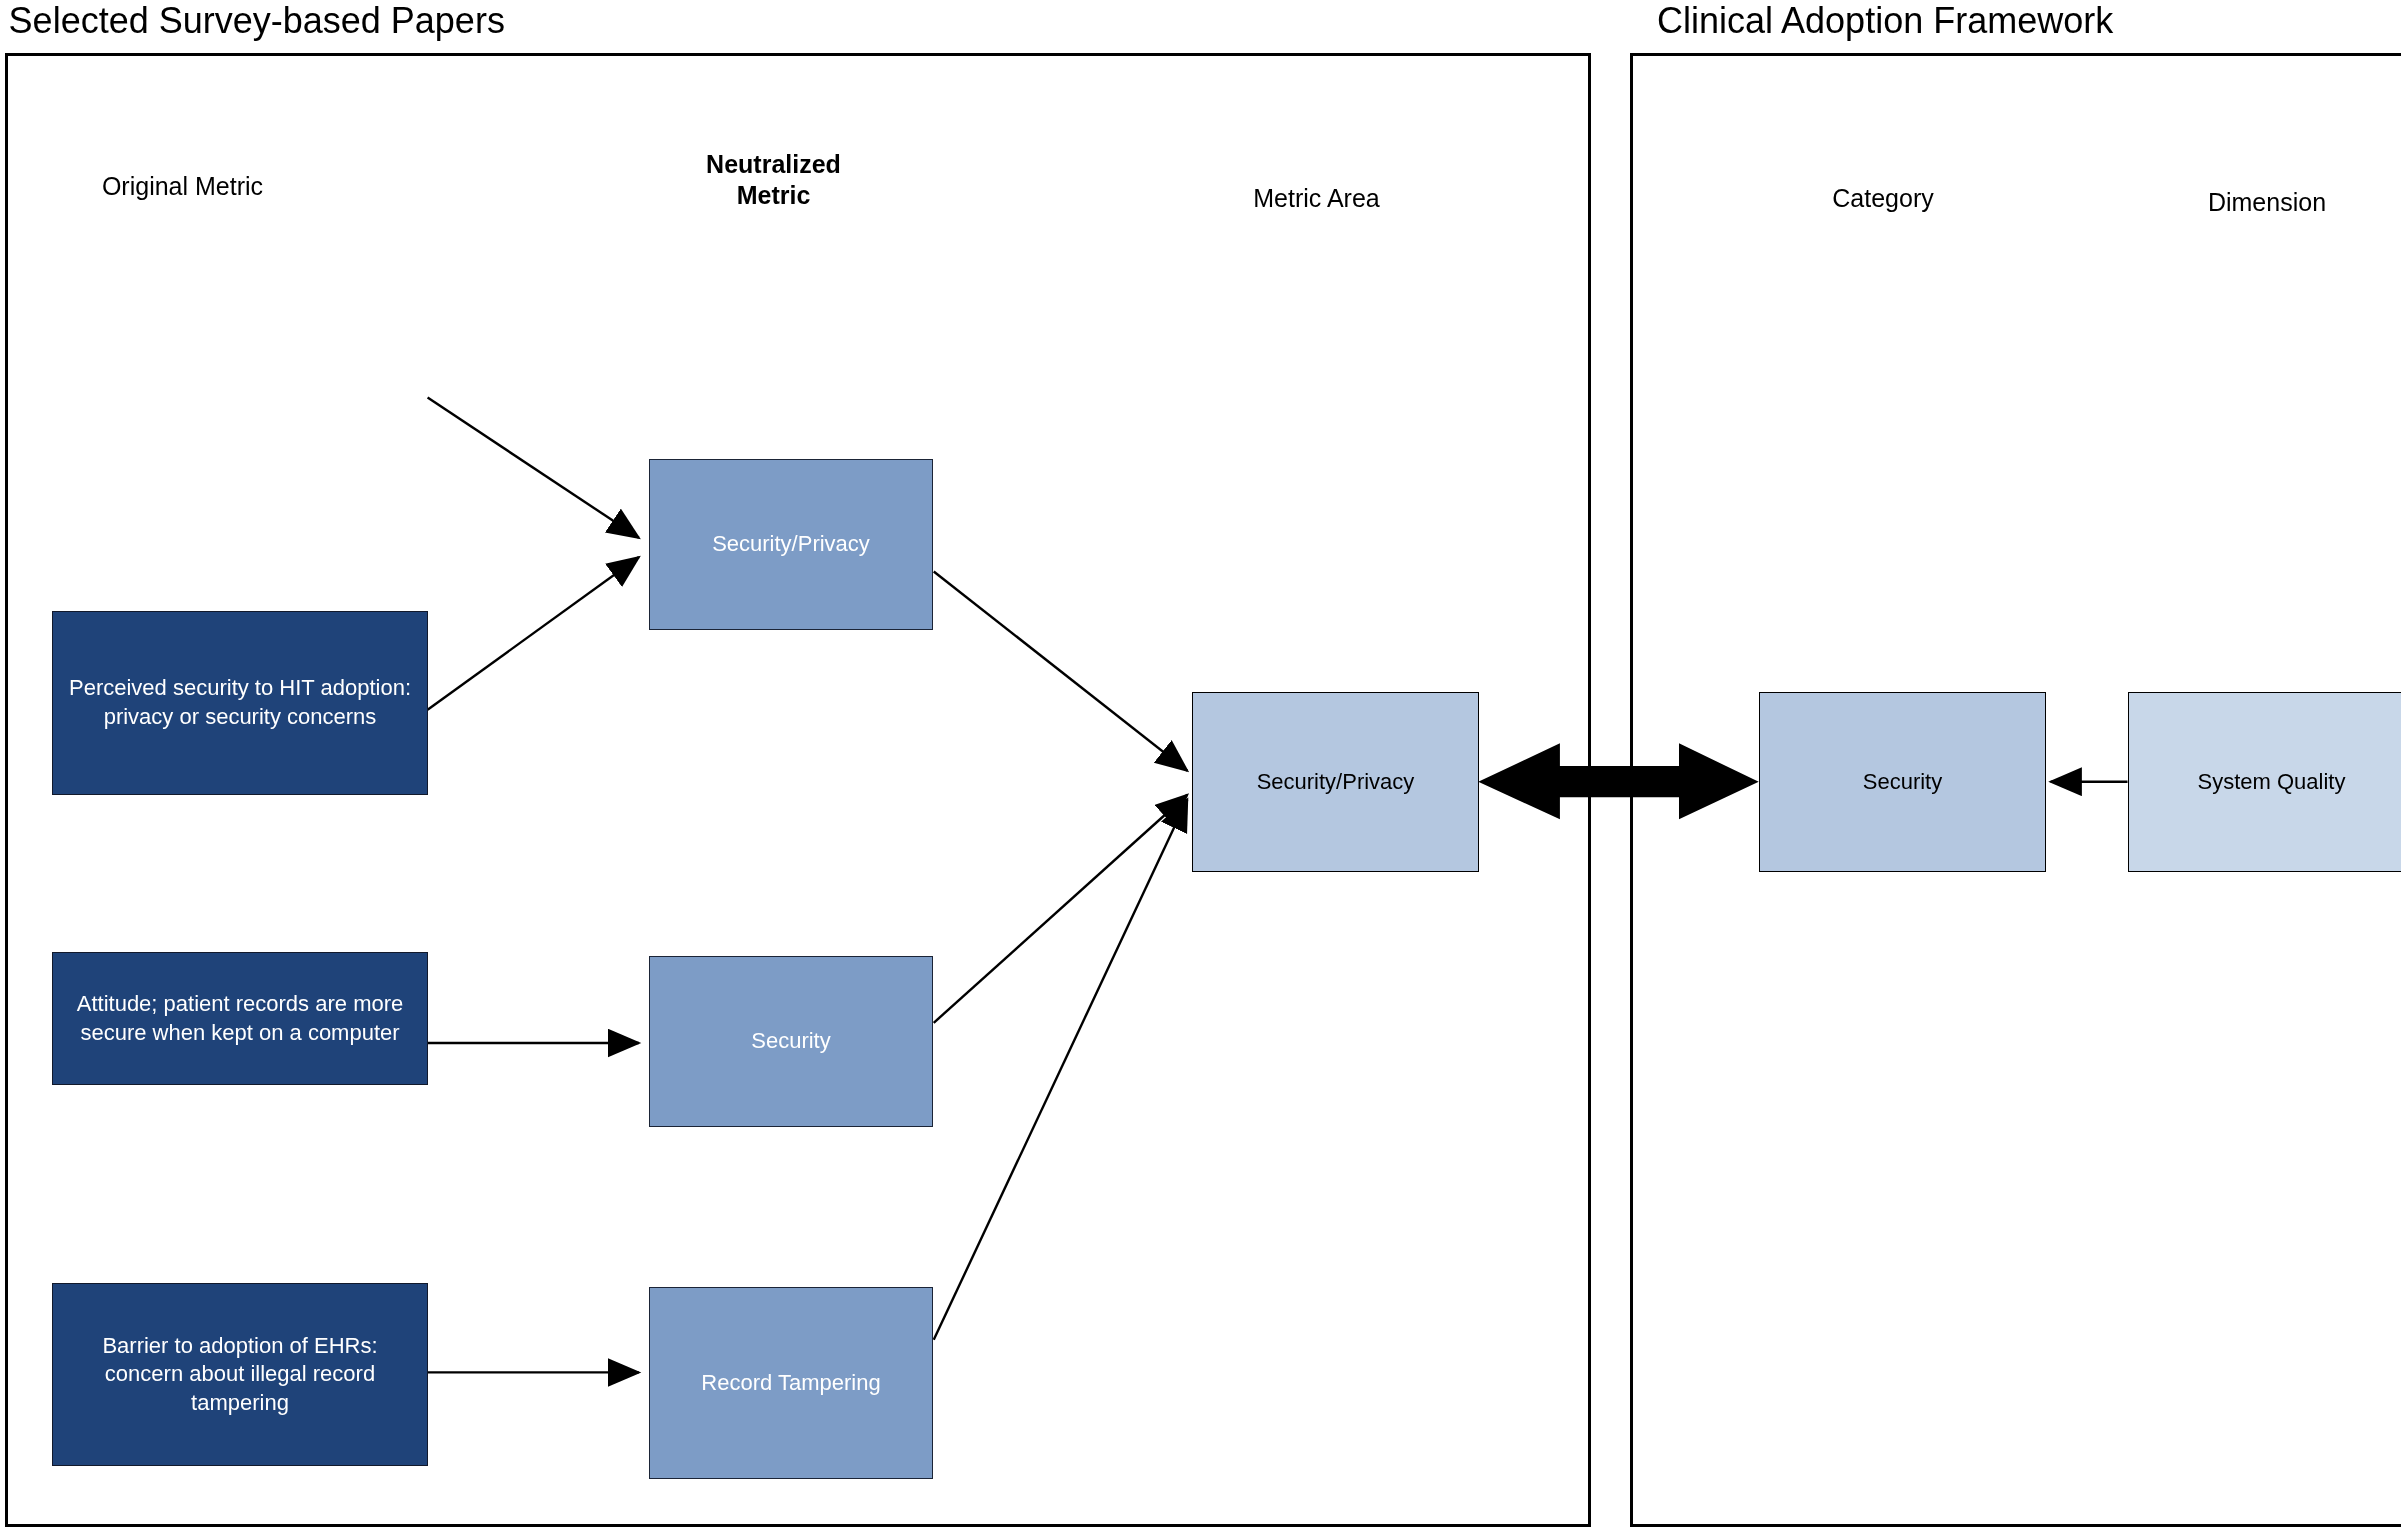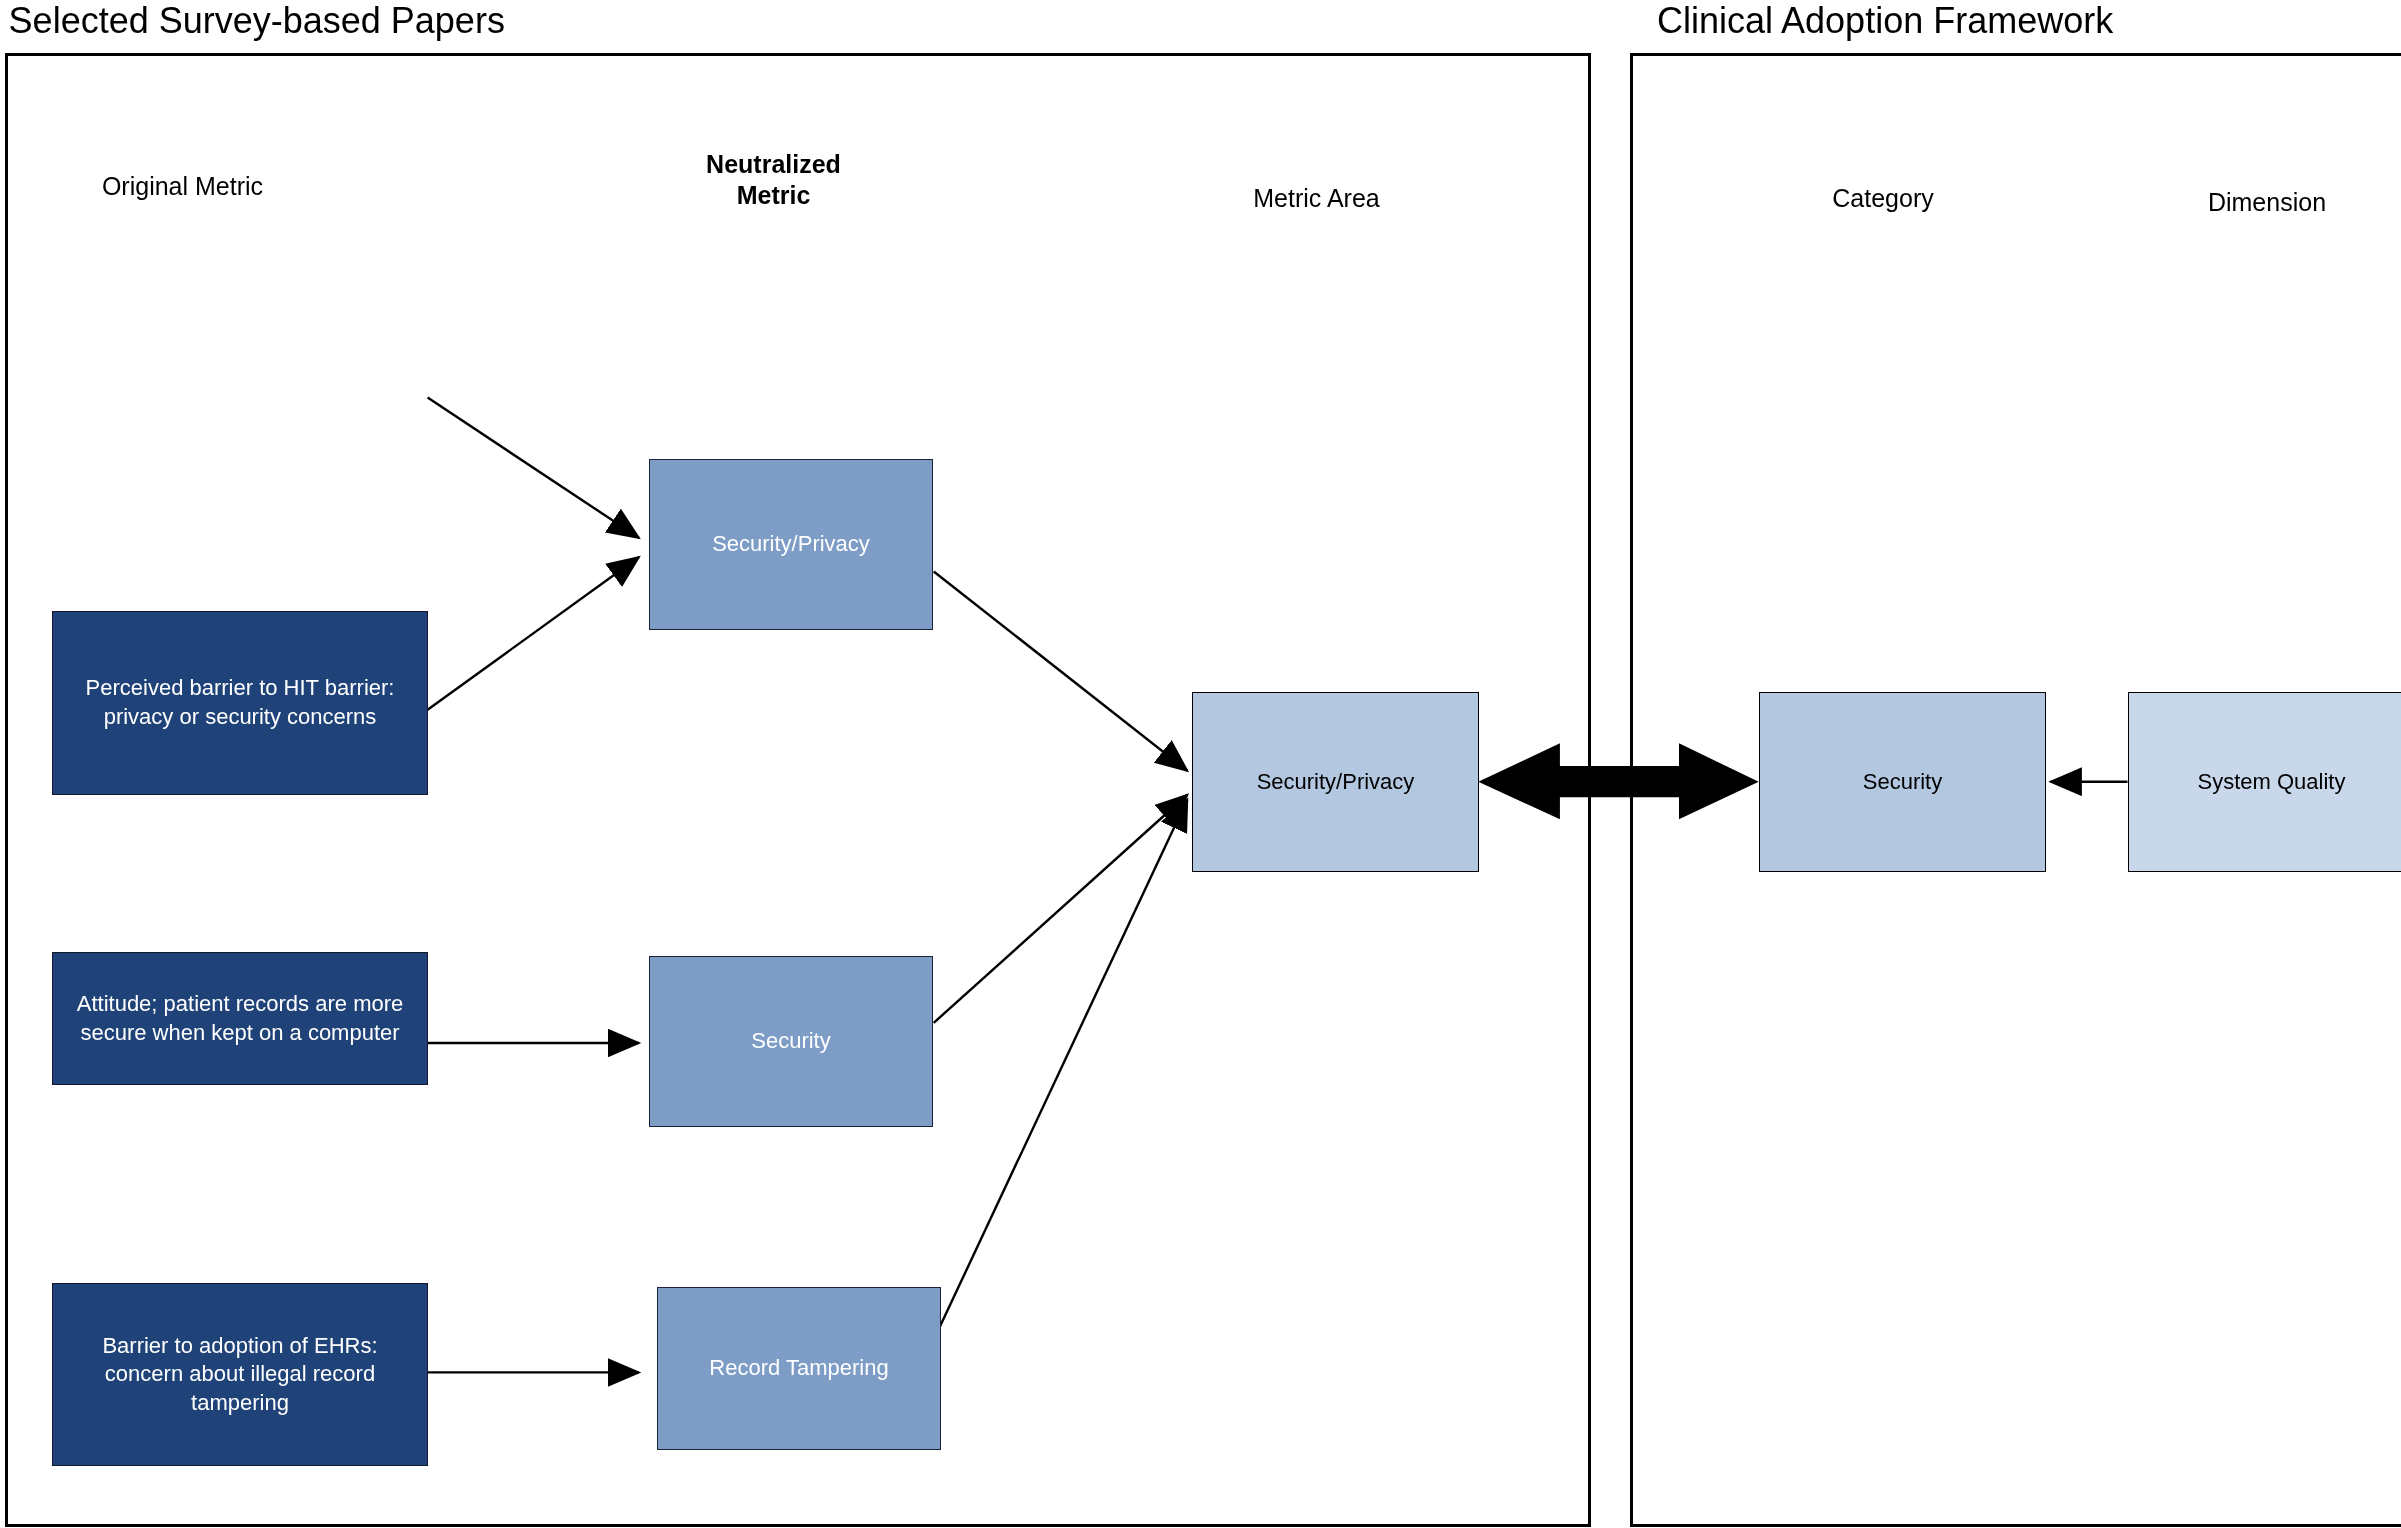--- a/index.html
+++ b/index.html
@@ -152,31 +152,31 @@
     <g>
       <line x1="4430" y1="1628" x2="4270" y2="1628" stroke="#000000" stroke-width="5" marker-end="url(#arrowThinLeft)"></line>
     </g>
 
     <g>
       <line x1="5195" y1="1628" x2="5030" y2="1628" stroke="#000000" stroke-width="5" marker-end="url(#arrowThinLeft)"></line>
     </g>
   </svg>
 
 
-  <div class="node node-dark" style="left:52px; top:611px; width:376px; height:184px;">Perceived barrier to HIT barrier: privacy or security concerns</div>
+  <div class="node node-dark" style="left:52px; top:611px; width:376px; height:184px;">Perceived security to HIT adoption: privacy or security concerns</div>
 
   <div class="node node-dark" style="left:52px; top:952px; width:376px; height:133px;">Attitude; patient records are more secure when kept on a computer</div>
 
   <div class="node node-dark" style="left:52px; top:1283px; width:376px; height:183px;">Barrier to adoption of EHRs: concern about illegal record tampering</div>
 
   <div class="node node-mid" style="left:649px; top:459px; width:284px; height:171px;">Security/Privacy</div>
 
   <div class="node node-mid" style="left:649px; top:956px; width:284px; height:171px;">Security</div>
 
-  <div class="node node-mid" style="left:649px; top:1287px; width:284px; height:163px;margin-left:8px;">Record Tampering</div>
+  <div class="node node-mid" style="left:649px; top:1287px; width:284px; height:192px;">Record Tampering</div>
 
   <div class="node node-area" style="left:1192px; top:692px; width:287px; height:180px;">Security/Privacy</div>
 
   <div class="node node-cat" style="left:1759px; top:692px; width:287px; height:180px;">Security</div>
 
   <div class="node node-dim" style="left:2128px; top:692px; width:287px; height:180px;">System Quality</div>
 
 </div>
 
 

